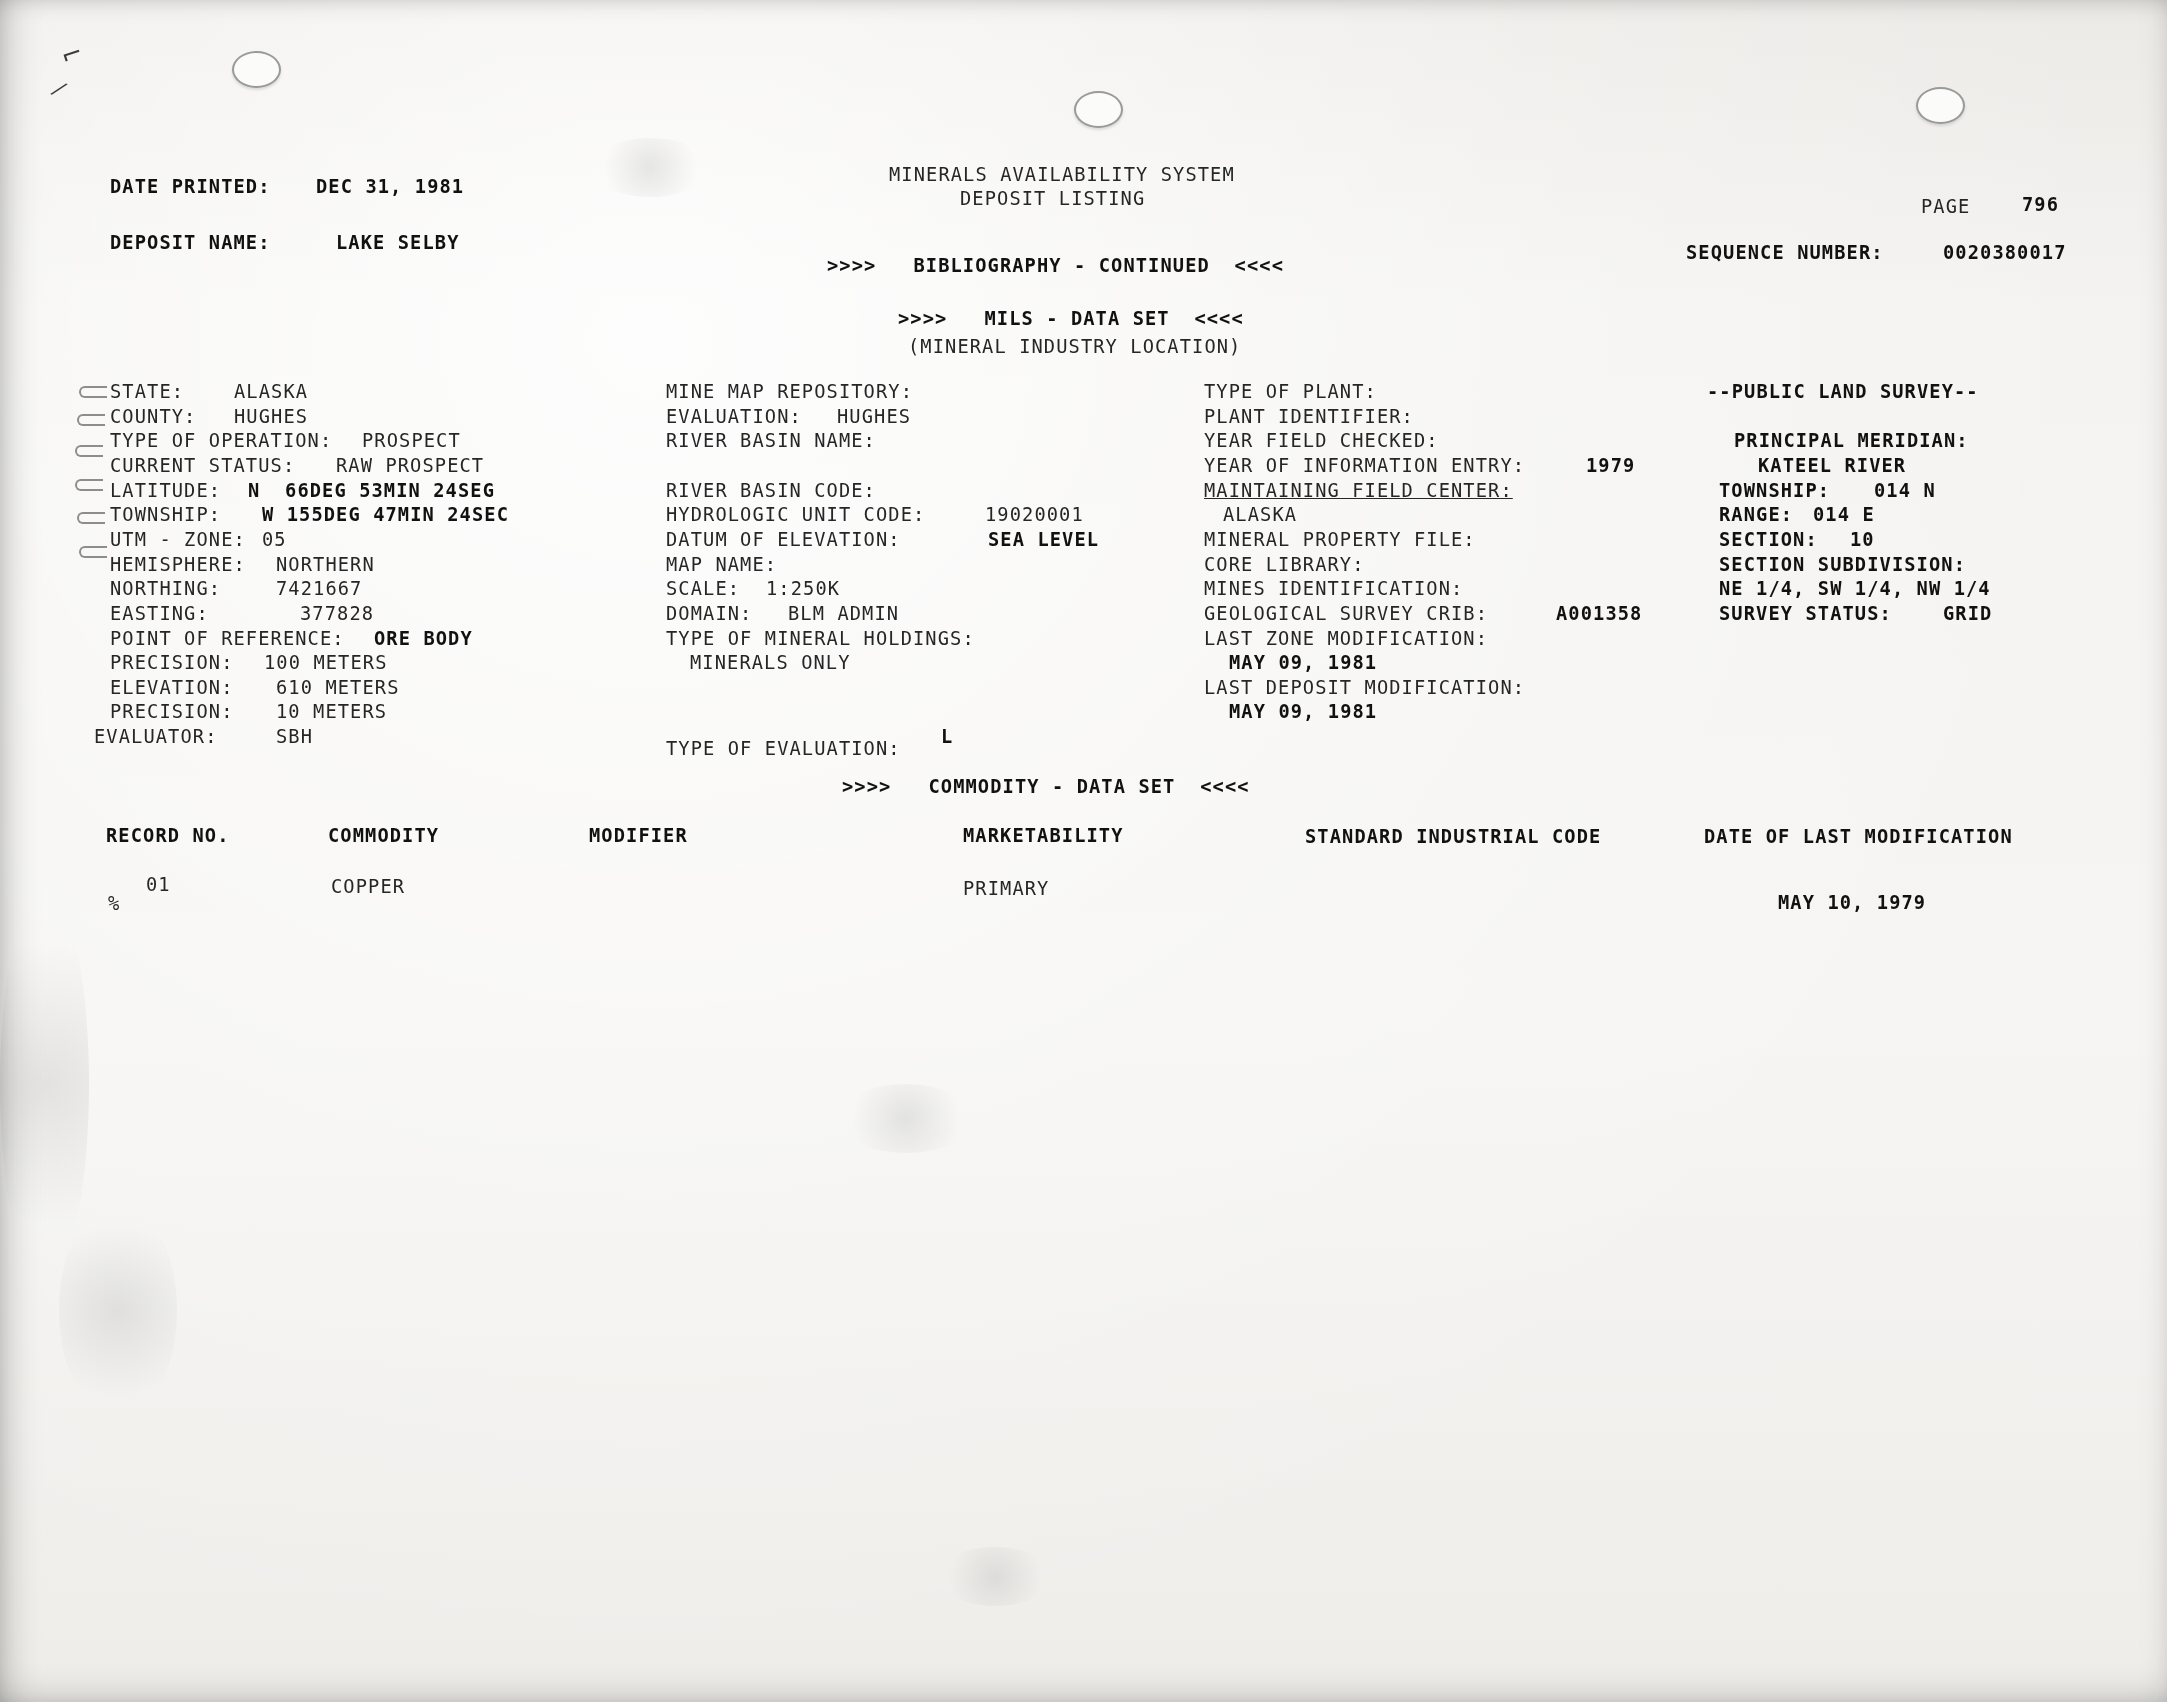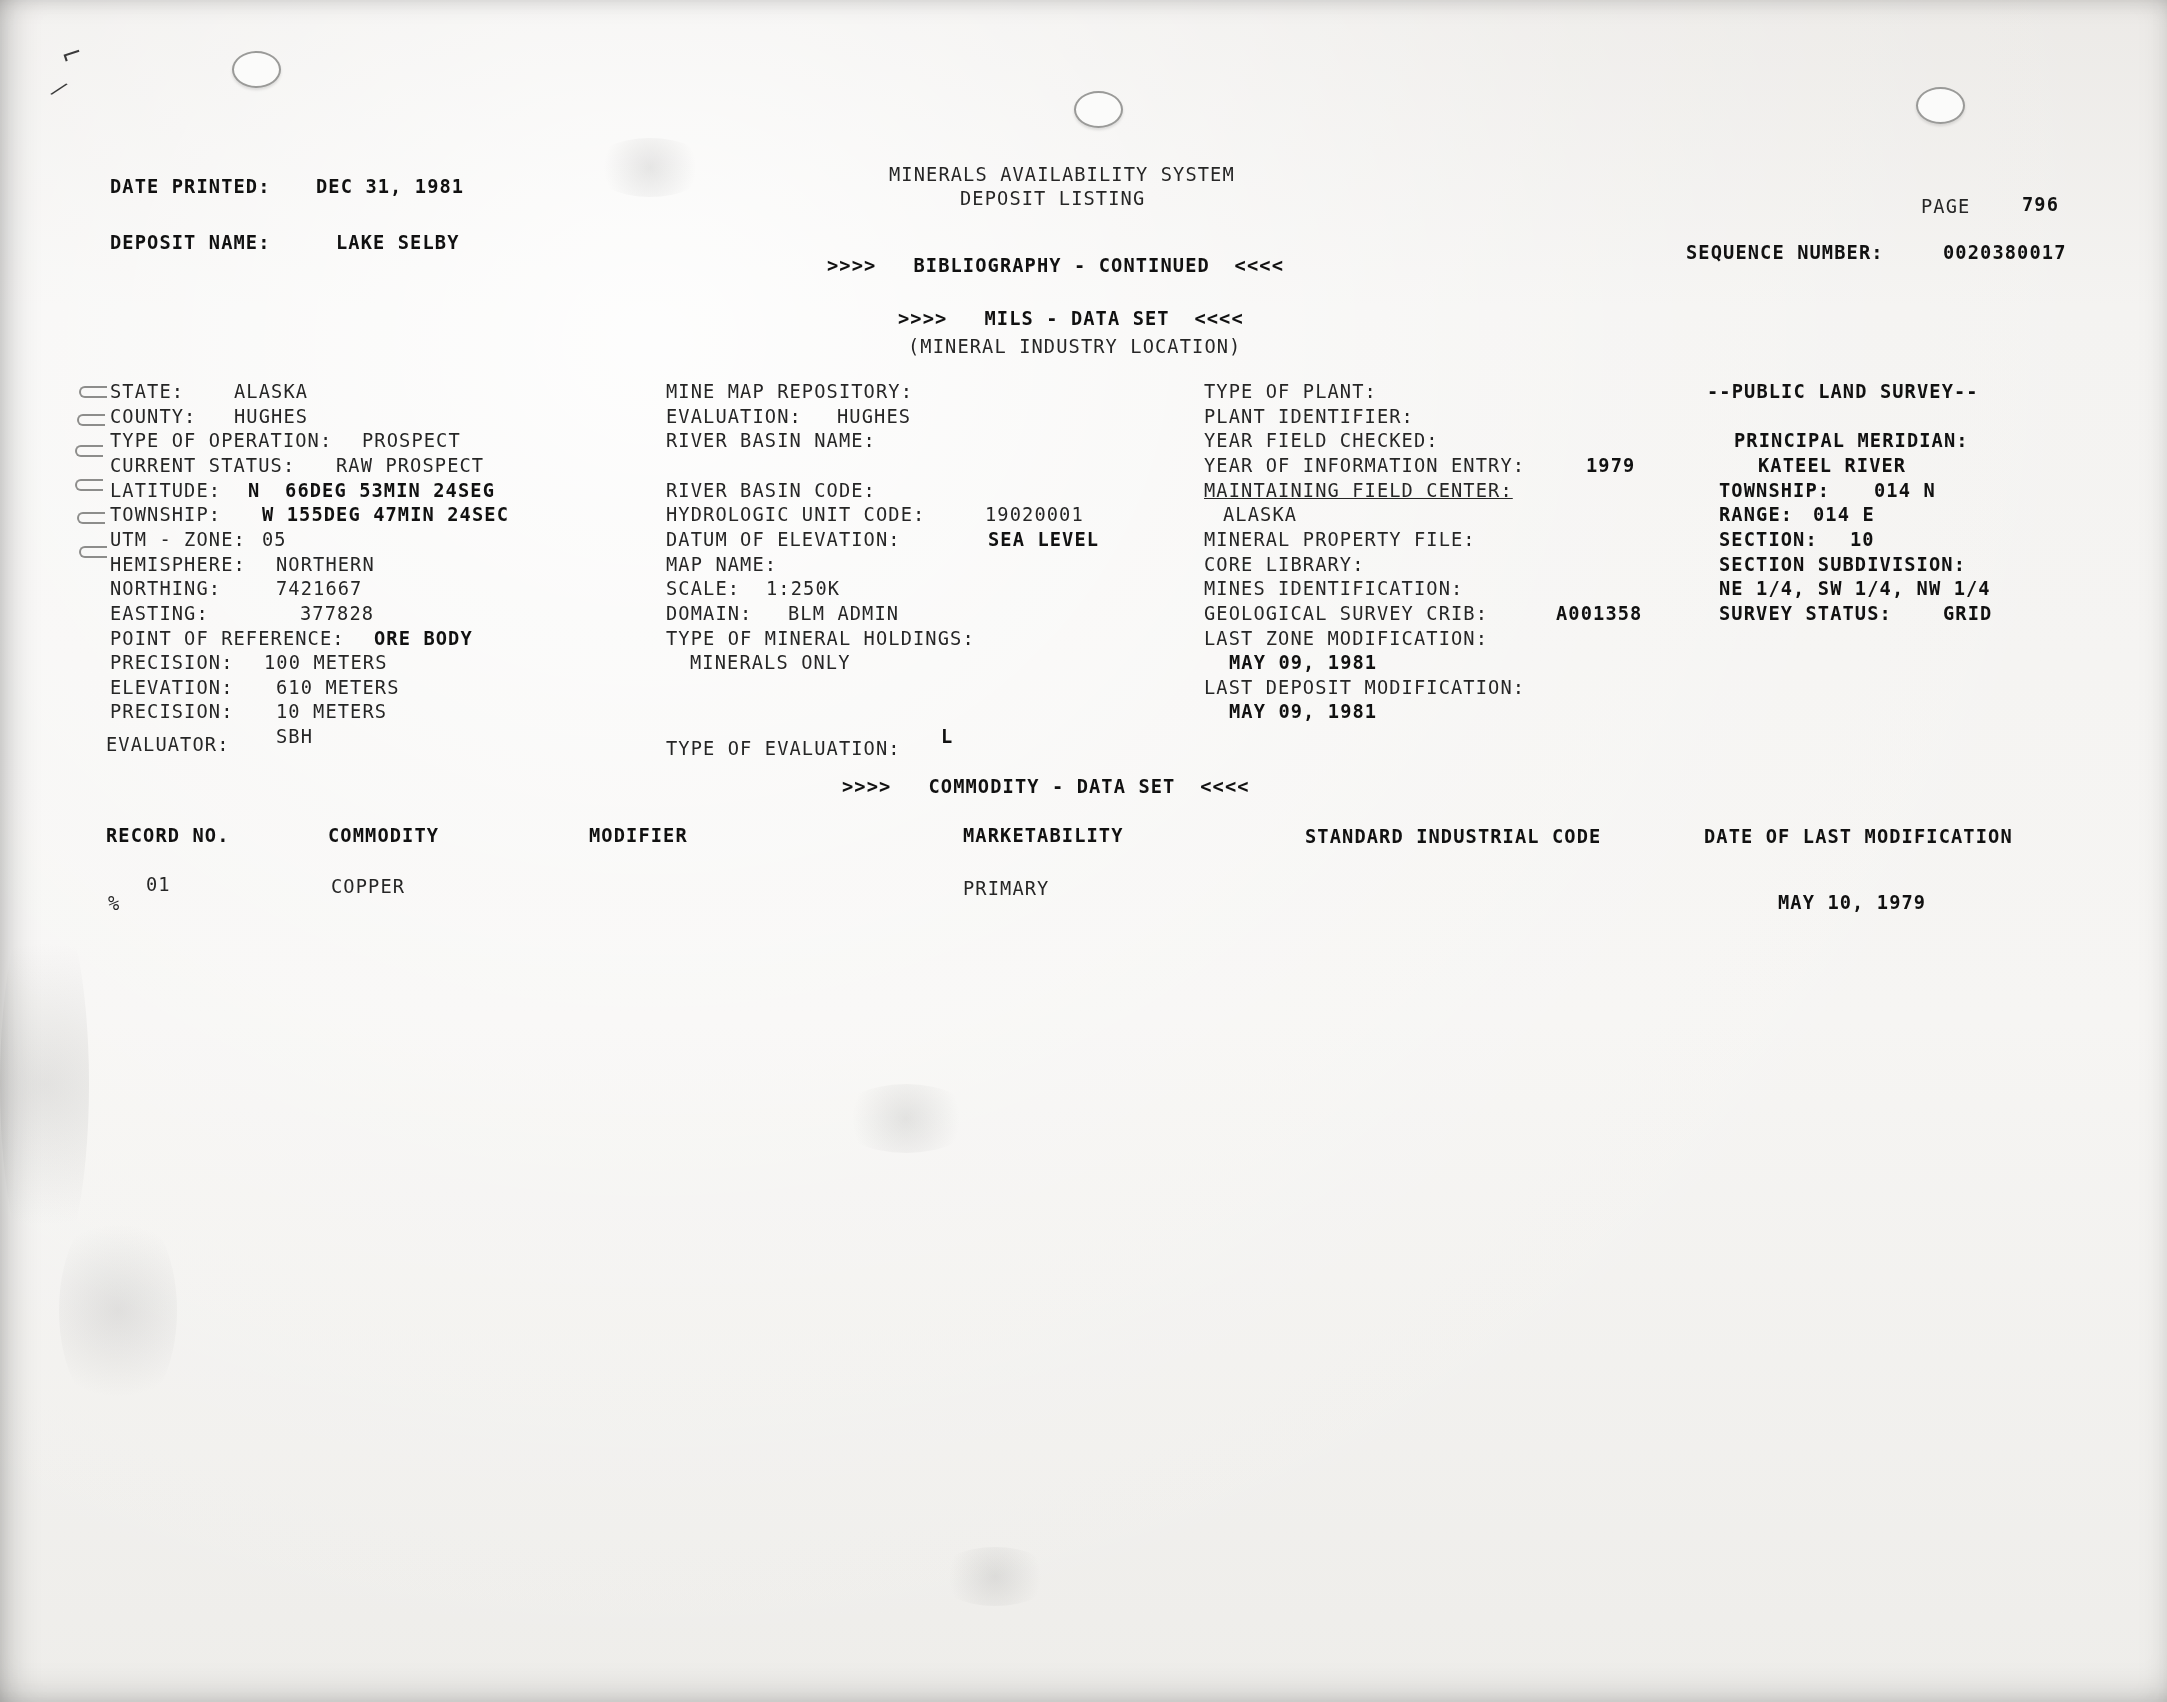--- a/index.html
+++ b/index.html
@@ -164,21 +164,21 @@
 
   <div class="txt" style="left:110px;top:651px;">PRECISION:</div>
   <div class="txt" style="left:264px;top:651px;">100 METERS</div>
 
   <div class="txt" style="left:110px;top:676px;">ELEVATION:</div>
   <div class="txt" style="left:276px;top:676px;">610 METERS</div>
 
   <div class="txt" style="left:110px;top:700px;">PRECISION:</div>
   <div class="txt" style="left:276px;top:700px;">10 METERS</div>
 
-  <div class="txt" style="left:106px;top:725px;margin-top:8px;">EVALUATOR:</div>
+  <div class="txt" style="left:94px;top:725px;">EVALUATOR:</div>
   <div class="txt" style="left:276px;top:725px;">SBH</div>
 
   <div class="txt" style="left:666px;top:380px;">MINE MAP REPOSITORY:</div>
 
   <div class="txt" style="left:666px;top:405px;">EVALUATION:</div>
   <div class="txt" style="left:837px;top:405px;">HUGHES</div>
 
   <div class="txt" style="left:666px;top:429px;">RIVER BASIN NAME:</div>
 
   <div class="txt" style="left:666px;top:479px;">RIVER BASIN CODE:</div>

